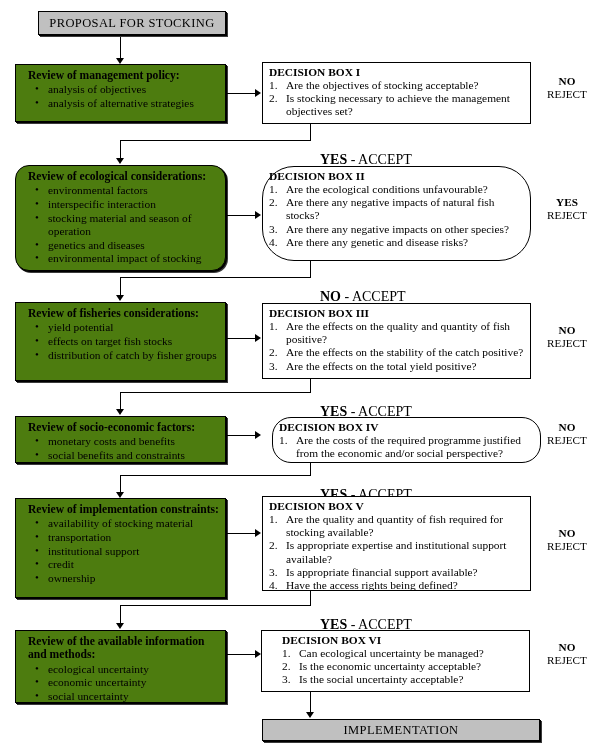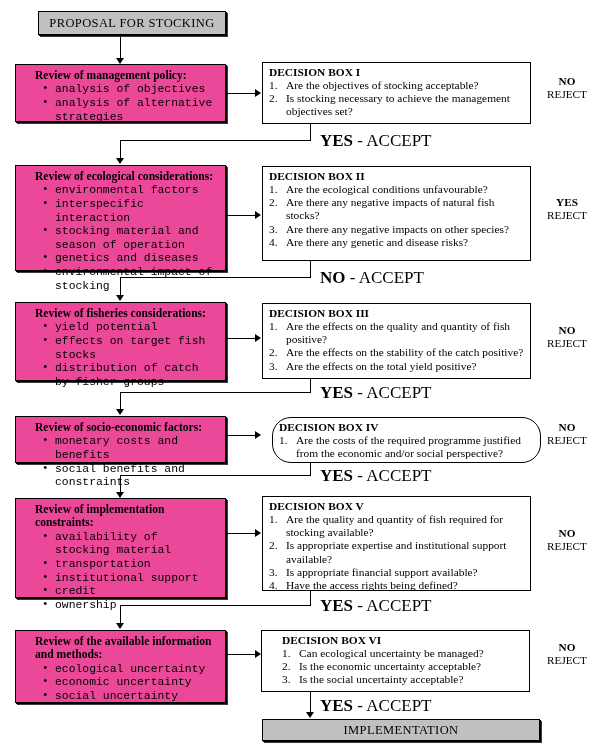--- a/index.html
+++ b/index.html
@@ -17,25 +17,25 @@
     position: relative;
     width: 600px;
     height: 752px;
     overflow: hidden;
     background: #ffffff;
   }
 
   
   .grey-box {
     position: absolute;
-    background: #ec4899;
+    background: #4d7c0f;
     border: 1px solid #000;
     box-shadow: 1px 1px 0 0 #000, 2px 2px 0 0 #3a3a3a;
     box-sizing: border-box;
-    padding: 4px 6px 4px 19px;
+    padding: 4px 6px 4px 12px;
   }
   .white-box {
     position: absolute;
     background: #ffffff;
     border: 1px solid #000;
     box-sizing: border-box;
     padding: 3px 6px 3px 6px;
   }
   .banner {
     position: absolute;
@@ -63,21 +63,20 @@
     font-weight: bold;
     font-size: 11.4px;
     line-height: 13px;
     margin: 0 0 0px 0;
   }
 
   ul.bullets {
     margin: 0;
     padding: 0 0 0 20px;
     list-style: none;
-    font-family: Liberation Mono, monospace;
   }
   ul.bullets li {
     position: relative;
     font-size: 11.4px;
     line-height: 13.6px;
     margin: 0;
     padding: 0;
   }
   ul.bullets li::before {
     content: "\2022";
@@ -126,23 +125,24 @@
   .arrow-right {
     position: absolute;
     width: 0; height: 0;
     border-top: 4px solid transparent;
     border-bottom: 4px solid transparent;
     border-left: 6px solid #000;
   }
 
   .edge-label {
     position: absolute;
-    font-size: 17px;
+    font-size: 14px;
     line-height: 12.6px;
     white-space: nowrap;
+    margin-top: 19px;
   }
   .edge-label b { font-weight: bold; }
 
   .reject-label {
     position: absolute;
     text-align: center;
     font-size: 11.2px;
     line-height: 12.8px;
     width: 70px;
   }
@@ -184,34 +184,34 @@
   </div>
 
   <div class="vline" style="left:310px; top:124px; height:17px;"></div>
   <div class="hline" style="left:120px; top:140px; width:191px;"></div>
   <div class="vline" style="left:120px; top:140px; height:20px;"></div>
   <div class="arrow-down" style="left:116px; top:158px;"></div>
   <div class="edge-label" style="left:320px; top:135px;">
     <b>YES</b><span> - ACCEPT</span>
   </div>
 
-  <div class="grey-box" style="left:15px; top:165px; width:211px; height:106px;">
+  <div class="grey-box" style="left:15px; top:165px; width:211px; height:106px;border-radius:14px;">
     <div class="box-title">Review of ecological considerations:</div>
     <ul class="bullets">
       <li>environmental factors</li>
       <li>interspecific interaction</li>
       <li>stocking material and season of operation</li>
       <li>genetics and diseases</li>
       <li>environmental impact of stocking</li>
     </ul>
   </div>
   <div class="hline" style="left:226px; top:215px; width:30px;"></div>
   <div class="arrow-right" style="left:255px; top:211px;"></div>
 
-  <div class="white-box" style="left:262px; top:166px; width:269px; height:95px;">
+  <div class="white-box" style="left:262px; top:166px; width:269px; height:95px;border-radius:32px;">
     <div class="dbox-title">DECISION BOX II</div>
     <ol class="qlist">
       <li>Are the ecological conditions unfavourable?</li>
       <li>Are there any negative impacts of natural fish stocks?</li>
       <li>Are there any negative impacts on other species?</li>
       <li>Are there any genetic and disease risks?</li>
     </ol>
   </div>
   <div class="reject-label" style="left:532px; top:196px;">
     <span class="top">YES</span>

